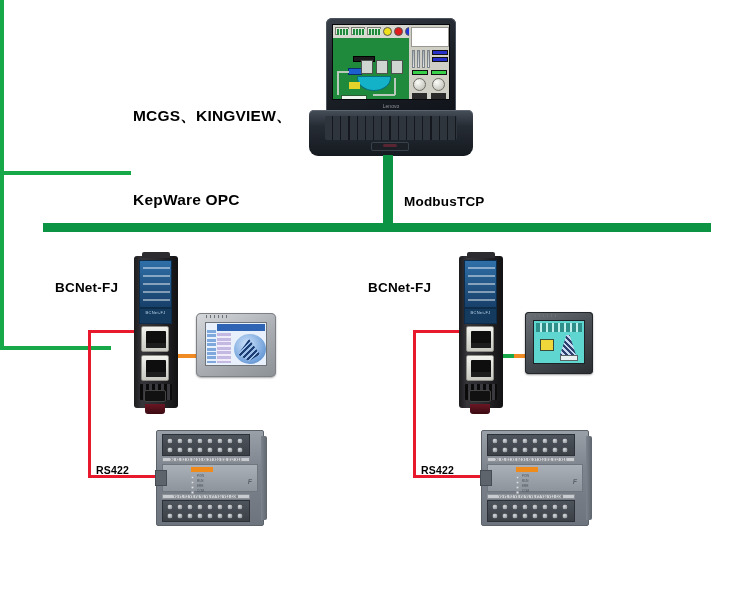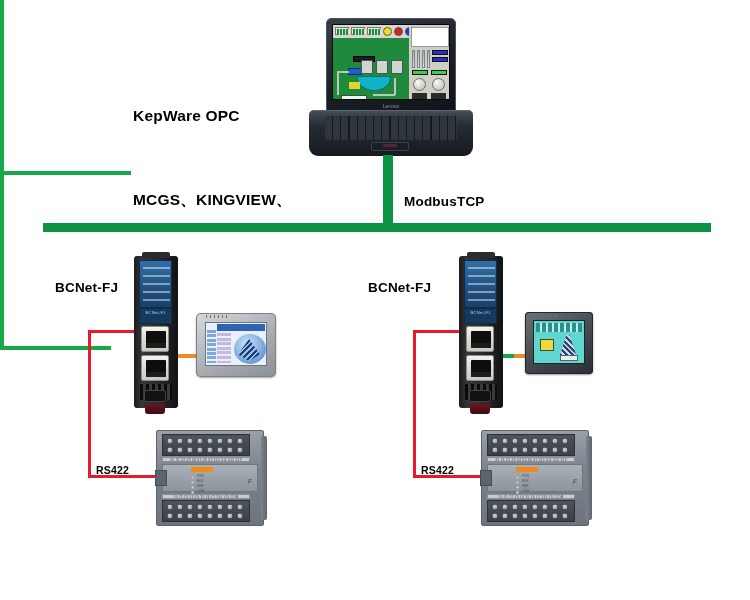--- a/index.html
+++ b/index.html
@@ -260,22 +260,22 @@
               background: #5d646c; border: 1px solid #464c53; }
   .plc-side { position: absolute; right: -3px; top: 6px; width: 6px; bottom: 6px;
               background: linear-gradient(90deg,#7d848d,#5e656d); border-radius: 0 2px 2px 0; }
 </style>
 </head>
 <body>
 
 <div id="stage">
 
   <div class="label" id="scada-label">
+    <span>MCGS、KINGVIEW、</span>
     <span>KepWare OPC</span>
-    <span>MCGS、KINGVIEW、</span>
   </div>
 
   <div id="laptop">
     <div class="lt-lid">
       <div class="lt-screen">
         <div class="sc-proc">
           <div class="sc-darkbar"></div>
           <div class="sc-blue-box"></div>
           <div class="sc-tank" style="left:28px;top:22px;"></div>
           <div class="sc-tank" style="left:43px;top:22px;"></div>

